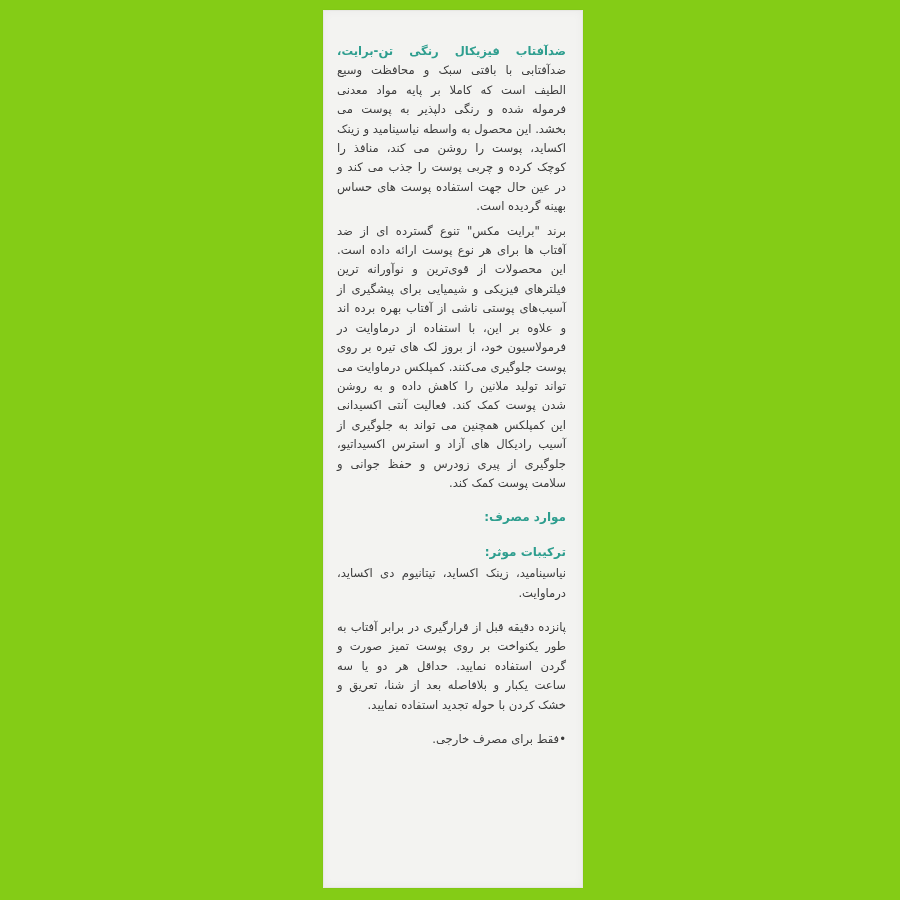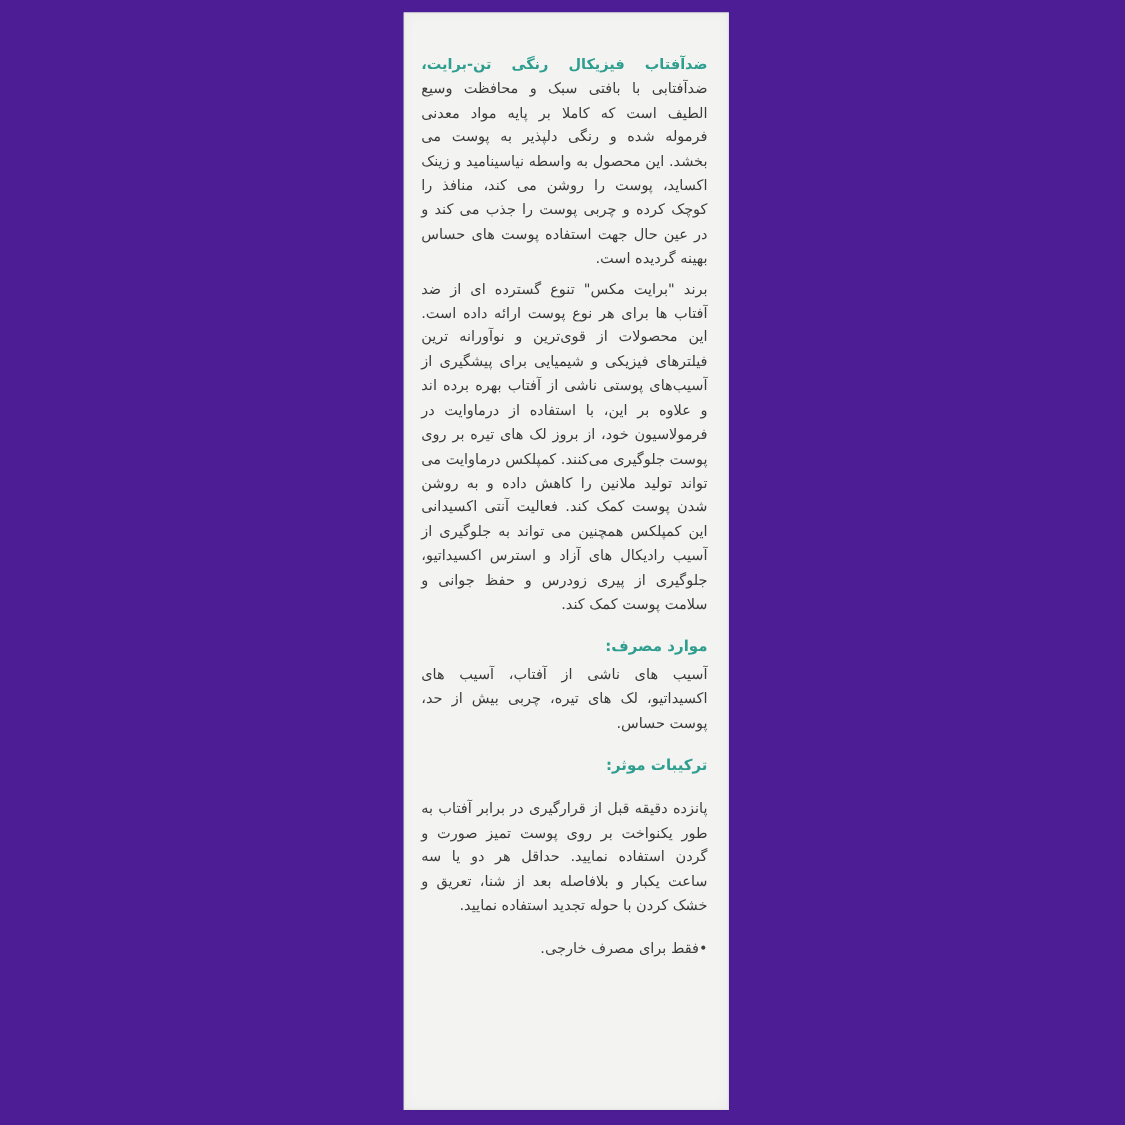--- a/index.html
+++ b/index.html
@@ -8,21 +8,21 @@
     width: 900px;
     height: 900px;
     background: #fefefe;
     font-family: "DejaVu Sans", sans-serif;
     overflow: hidden;
   }
   .stage {
     position: relative;
     width: 900px;
     height: 900px;
-    background: #4c1d95;
+    background: #84cc16;
   }
   .panel {
     position: absolute;
     left: 323px;
     top: 10px;
     width: 260px;
     height: 878px;
     background: #f3f3f1;
     border: 1px solid #e7e7e4;
     box-sizing: border-box;
@@ -81,25 +81,25 @@
 
       <p class="para"><span class="lead">ضدآفتاب فیزیکال رنگی تن-برایت،</span><span> ضدآفتابی با بافتی سبک و محافظت وسیع الطیف است که کاملا بر پایه مواد معدنی فرموله شده و رنگی دلپذیر به پوست می بخشد. این محصول به واسطه نیاسینامید و زینک اکساید، پوست را روشن می کند، منافذ را کوچک کرده و چربی پوست را جذب می کند و در عین حال جهت استفاده پوست های حساس بهینه گردیده است.</span></p>
 
       <p class="para">برند "برایت مکس" تنوع گسترده ای از ضد آفتاب ها برای هر نوع پوست ارائه داده است. این محصولات از قوی‌ترین و نوآورانه ترین فیلترهای فیزیکی و شیمیایی برای پیشگیری از آسیب‌های پوستی ناشی از آفتاب بهره برده اند و علاوه بر این، با استفاده از درماوایت در فرمولاسیون خود، از بروز لک های تیره بر روی پوست جلوگیری می‌کنند. کمپلکس درماوایت می تواند تولید ملانین را کاهش داده و به روشن شدن پوست کمک کند. فعالیت آنتی اکسیدانی این کمپلکس همچنین می تواند به جلوگیری از آسیب رادیکال های آزاد و استرس اکسیداتیو، جلوگیری از پیری زودرس و حفظ جوانی و سلامت پوست کمک کند.</p>
 
       <div class="section">
       </div>
 
       <div class="section">
         <h3 class="heading">موارد مصرف:</h3>
-        <p class="body">آسیب های ناشی از آفتاب، آسیب های اکسیداتیو، لک های تیره، چربی بیش از حد، پوست حساس.</p>
       </div>
 
       <div class="section">
         <h3 class="heading">ترکیبات موثر:</h3>
+        <p class="body">نیاسینامید، زینک اکساید، تیتانیوم دی اکساید، درماوایت.</p>
       </div>
 
       <div class="section">
         <p class="body">پانزده دقیقه قبل از قرارگیری در برابر آفتاب به طور یکنواخت بر روی پوست تمیز صورت و گردن استفاده نمایید. حداقل هر دو یا سه ساعت یکبار و بلافاصله بعد از شنا، تعریق و خشک کردن با حوله تجدید استفاده نمایید.</p>
       </div>
 
       <div class="section">
         <div class="bullets">
           <div class="bullet"><span class="dot">•</span><span>فقط برای مصرف خارجی.</span></div>
 

